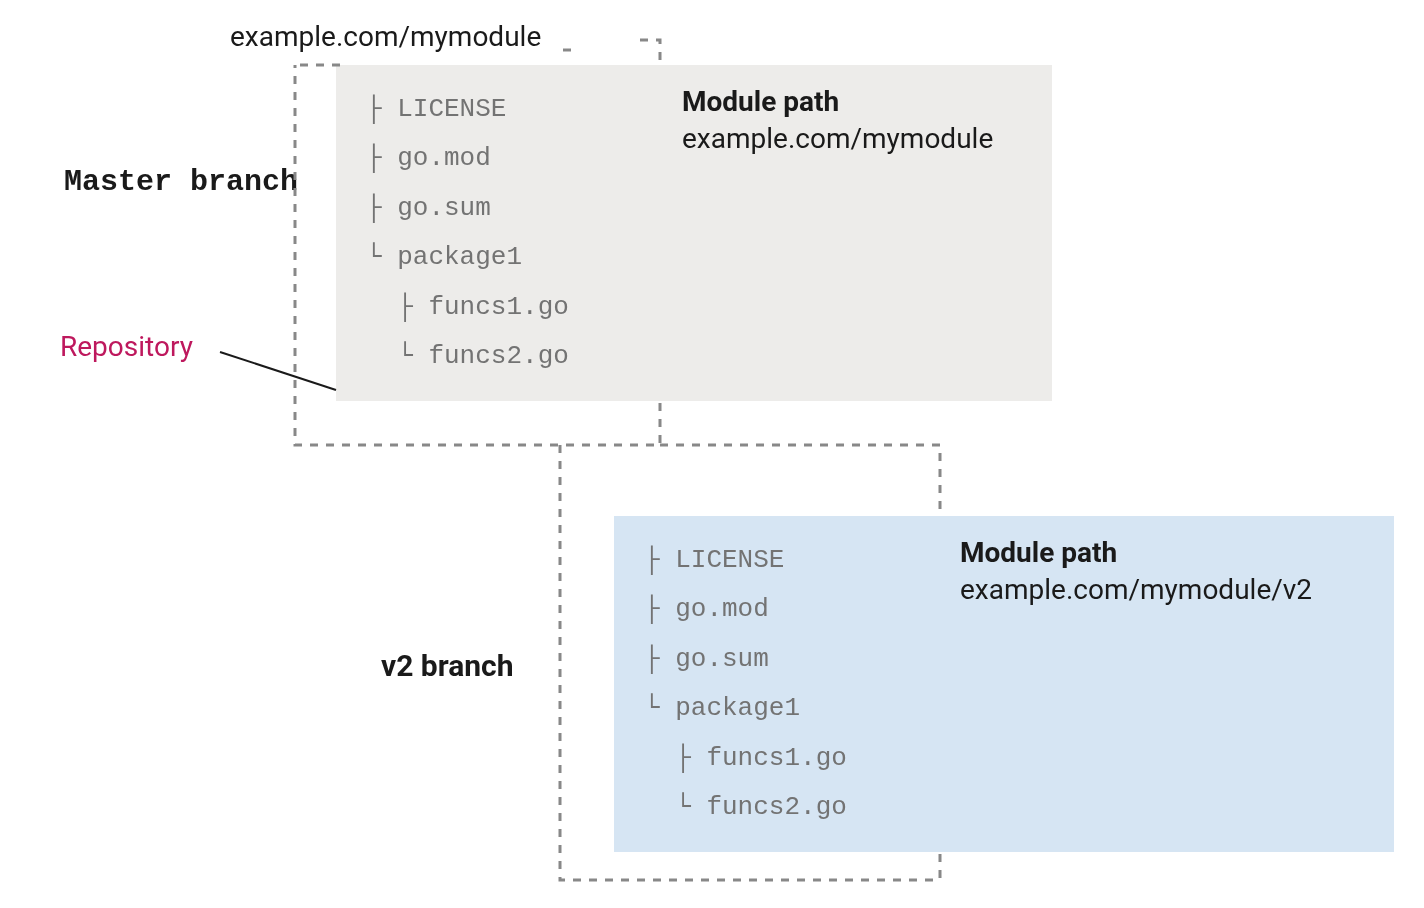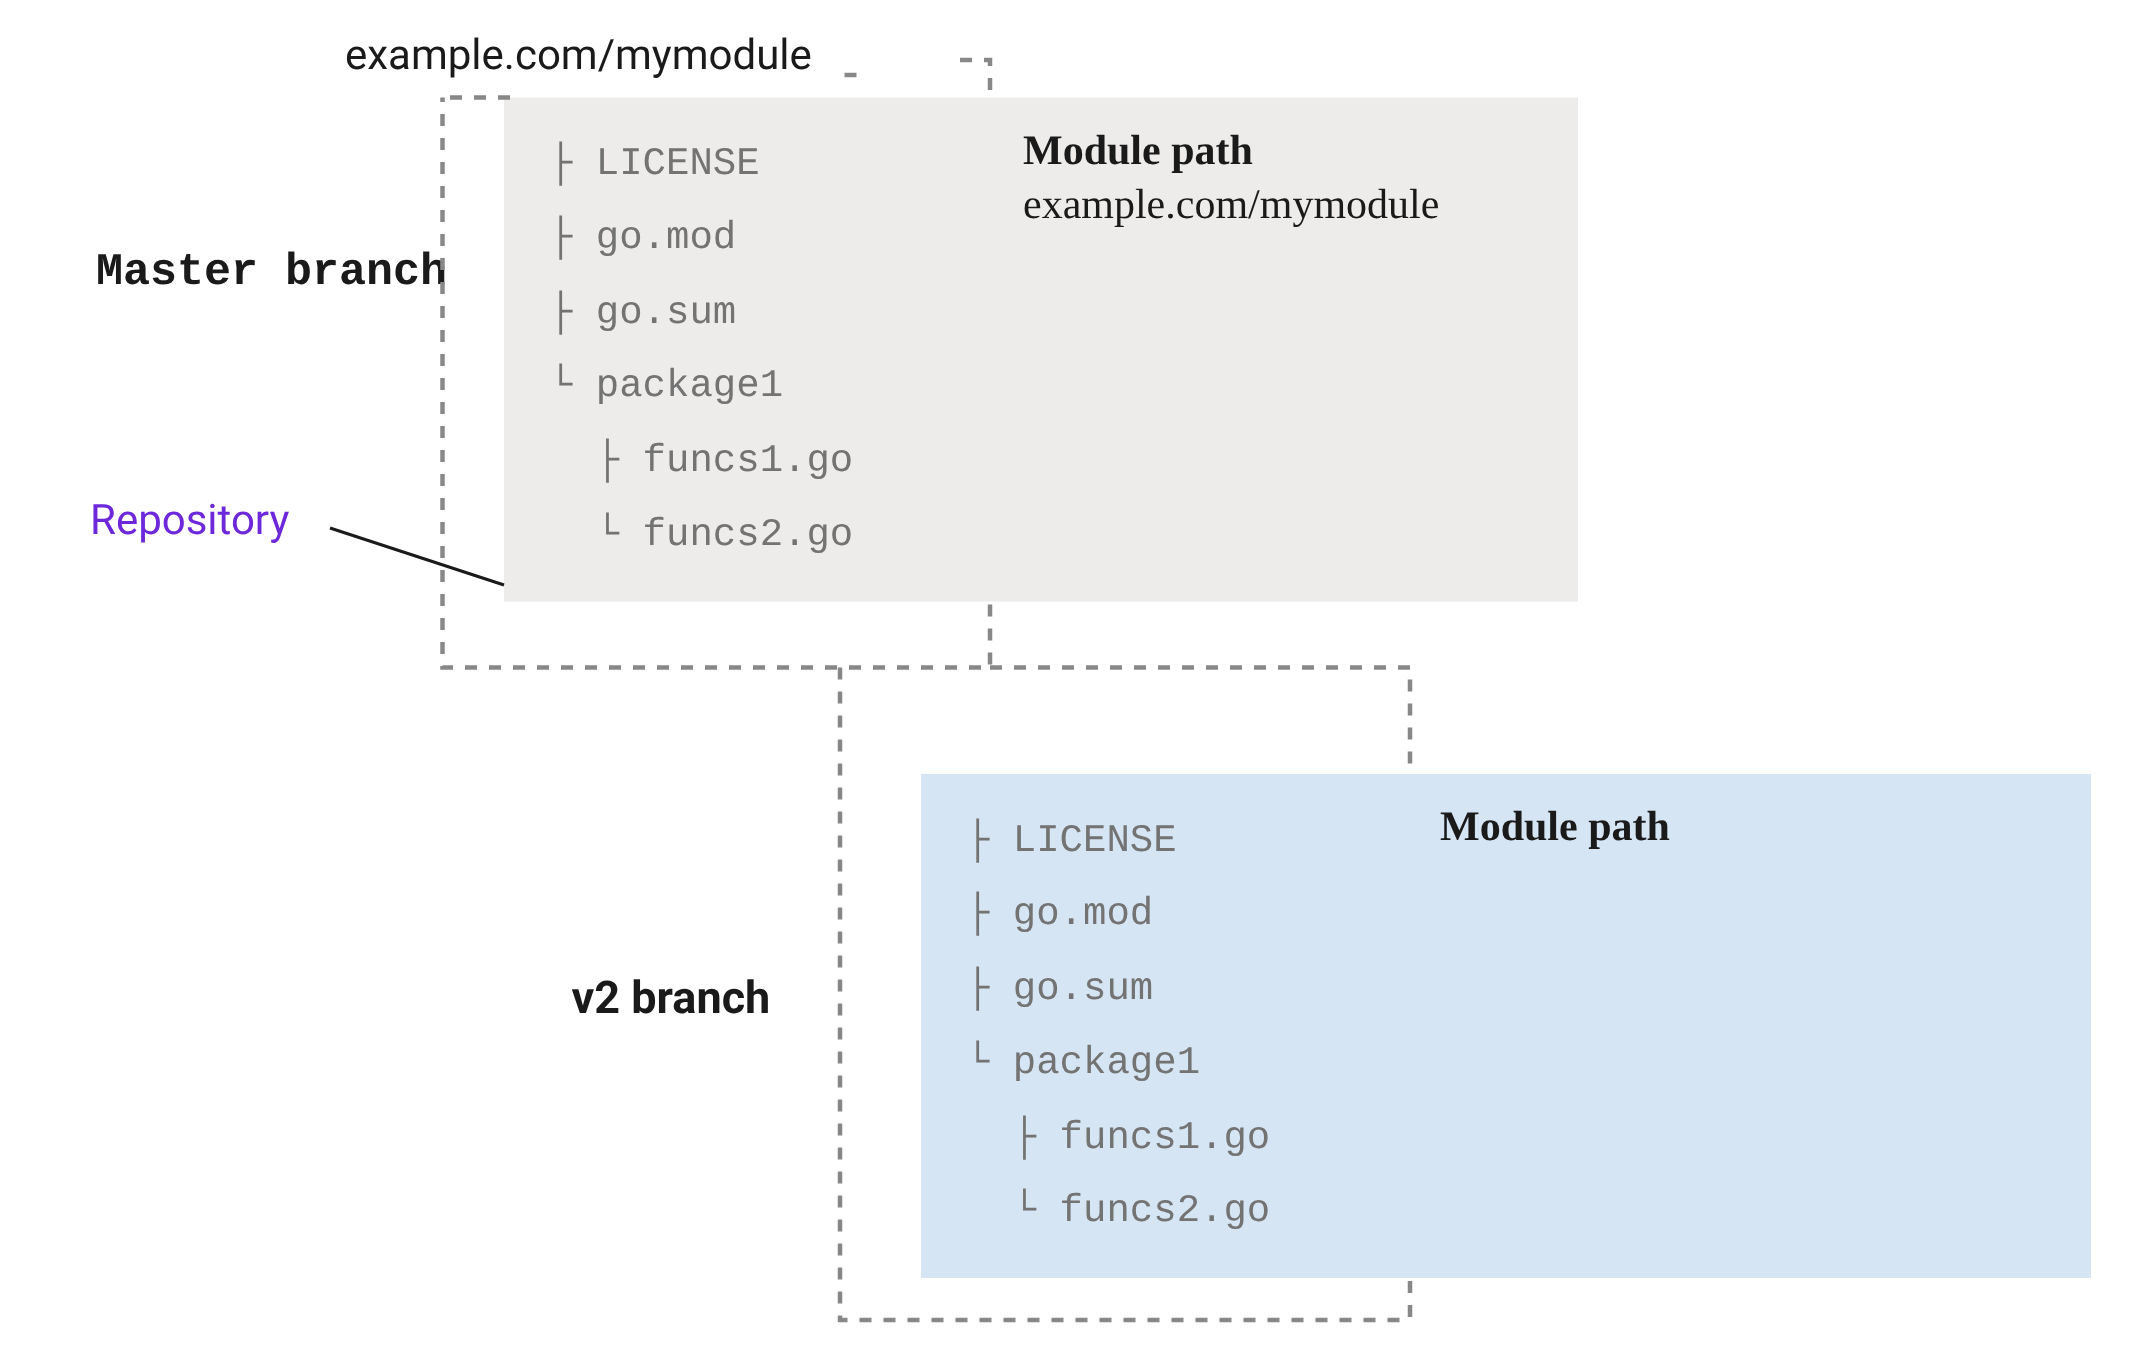--- a/index.html
+++ b/index.html
@@ -10,21 +10,21 @@
     body {
       font-family: -apple-system, BlinkMacSystemFont, "Segoe UI", Roboto, Helvetica, Arial, sans-serif;
       background: white;
       width: 1424px;
       height: 908px;
       position: relative;
     }
     .repo-label {
       position: absolute;
       font-size: 28px;
-      color: #6d28d9;
+      color: #be185d;
     }
     .branch-label {
       position: absolute;
       font-size: 30px;
       font-weight: 700;
       color: #1a1a1a;
     }
     .module-url {
       position: absolute;
       font-size: 28px;
@@ -40,21 +40,20 @@
     }
     .tree {
       font-family: "Menlo", "Consolas", "Courier New", monospace;
       font-size: 26px;
       line-height: 1.9;
       color: #737373;
       white-space: pre;
     }
     .module-path-box {
       position: absolute;
-      font-family: Liberation Serif, serif;
     }
     .module-path-title {
       font-size: 28px;
       font-weight: 700;
       color: #1a1a1a;
       margin-bottom: 4px;
     }
     .module-path-value {
       font-size: 28px;
       color: #1a1a1a;
@@ -94,20 +93,21 @@
 
 <div class="panel blue" style="left: 614px; top: 516px; width: 780px; height: 336px;">
   <div class="tree" id="tree-v2">├ LICENSE
 ├ go.mod
 ├ go.sum
 └ package1
   ├ funcs1.go
   └ funcs2.go</div>
   <div class="module-path-box" style="left: 346px; top: 20px;">
     <div class="module-path-title">Module path</div>
+    <div class="module-path-value">example.com/mymodule/v2</div>
   </div>
 </div>
 
 <svg class="connector-svg">
 
   <line x1="220" y1="352" x2="336" y2="390" stroke="#1a1a1a" stroke-width="2"></line>
 
   <path d="M 563 50 L 569 50 L 572 50 L 572 50" stroke="#888" stroke-width="3" stroke-dasharray="8,8" fill="none"></path>
 
   <path d="M 640 40 L 660 40 L 660 62

